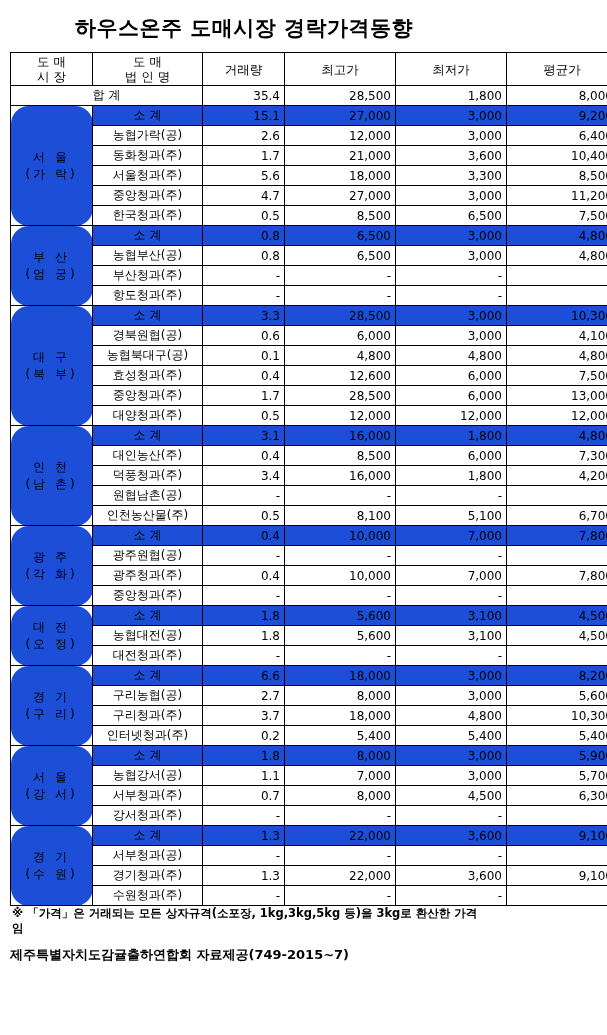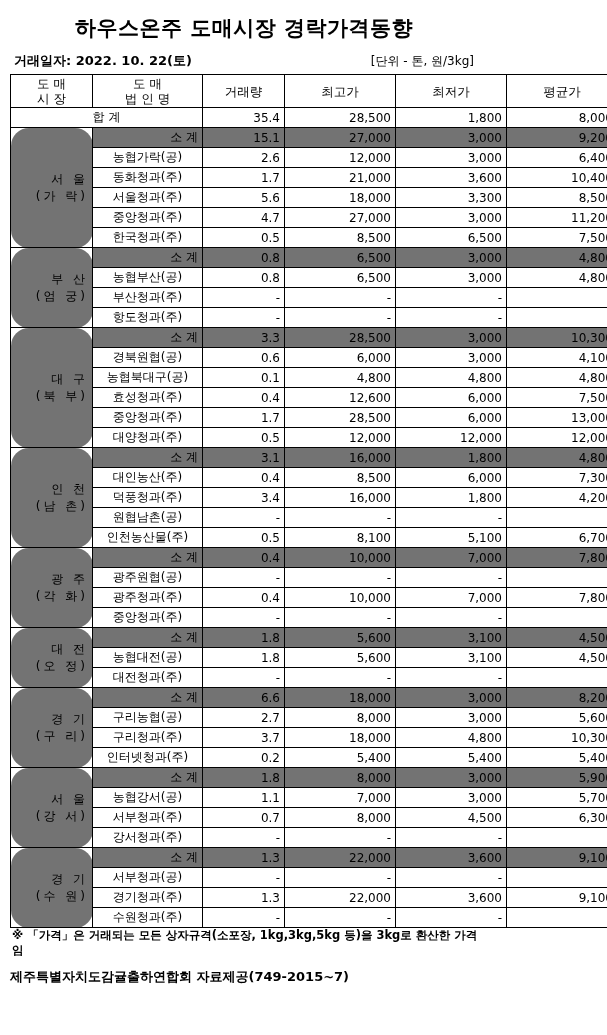--- a/index.html
+++ b/index.html
@@ -69,21 +69,21 @@
   }
   .col-market { width: 82px; }
   .col-corp   { width: 110px; }
   .col-qty    { width: 82px; }
   .col-num    { width: 111px; }
 
   .cell-center { text-align: center; }
   .cell-right  { text-align: right; padding-right: 8px; }
 
   .row-total td { font-weight: normal; }
-  .row-sub td { background: #737373; text-align: right; }
+  .row-sub td { background: #1d4ed8; }
   .market-cell {
     text-align: center;
     vertical-align: middle;
     font-weight: normal;
     letter-spacing: 3px;
     border-radius: 18px;
   }
   .market-cell .l1, .market-cell .l2 { display: block; line-height: 17px; }
 
   .footnote {
@@ -98,24 +98,20 @@
   }
   .dash { text-align: right; padding-right: 8px; }
 </style>
 </head>
 <body>
 
 <div class="page">
 
   <div class="title">하우스온주 도매시장 경락가격동향</div>
 
-  <div class="meta-row">
-    <div>거래일자: 2022. 10. 22(토)</div>
-    <div class="meta-right">[단위 - 톤, 원/3kg]</div>
-  </div>
 
   <table class="main">
     <colgroup>
       <col class="col-market">
       <col class="col-corp">
       <col class="col-qty">
       <col class="col-num">
       <col class="col-num">
       <col class="col-num">
     </colgroup>

